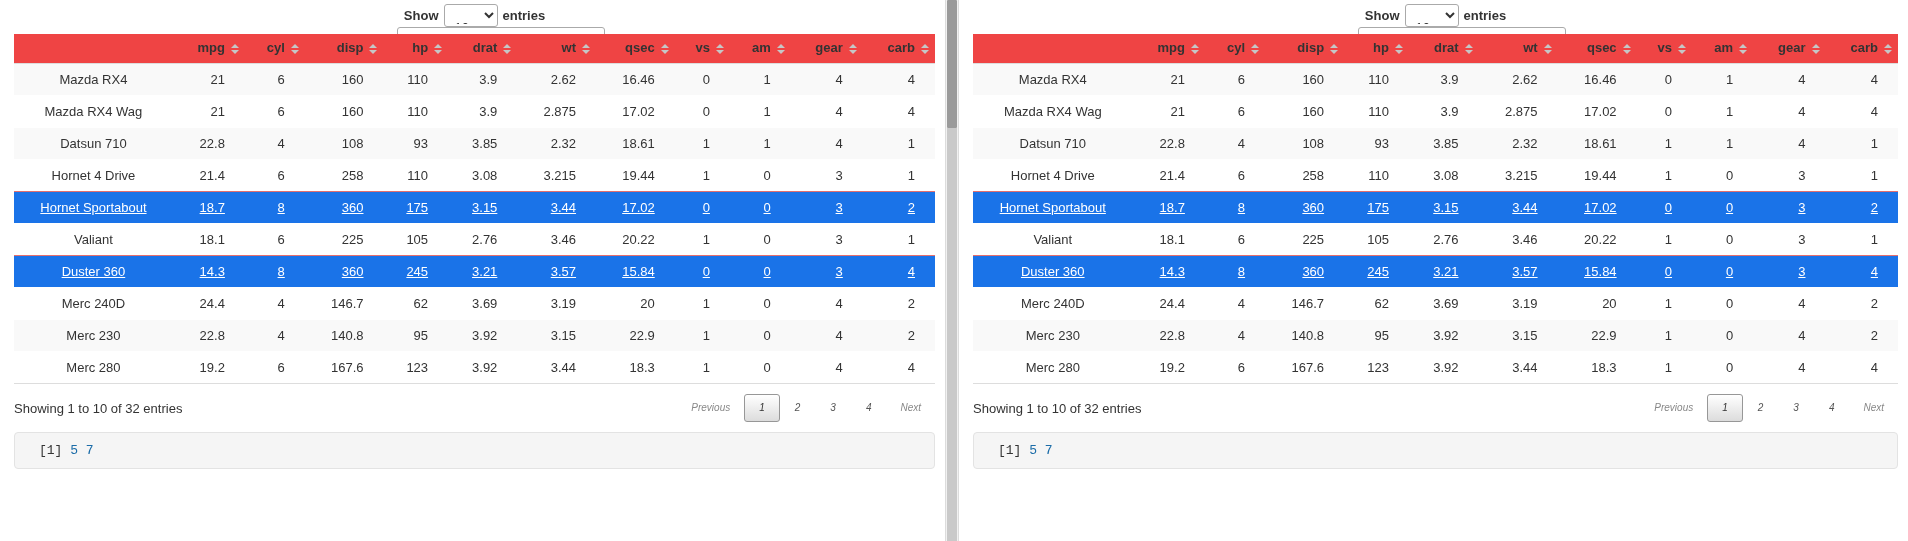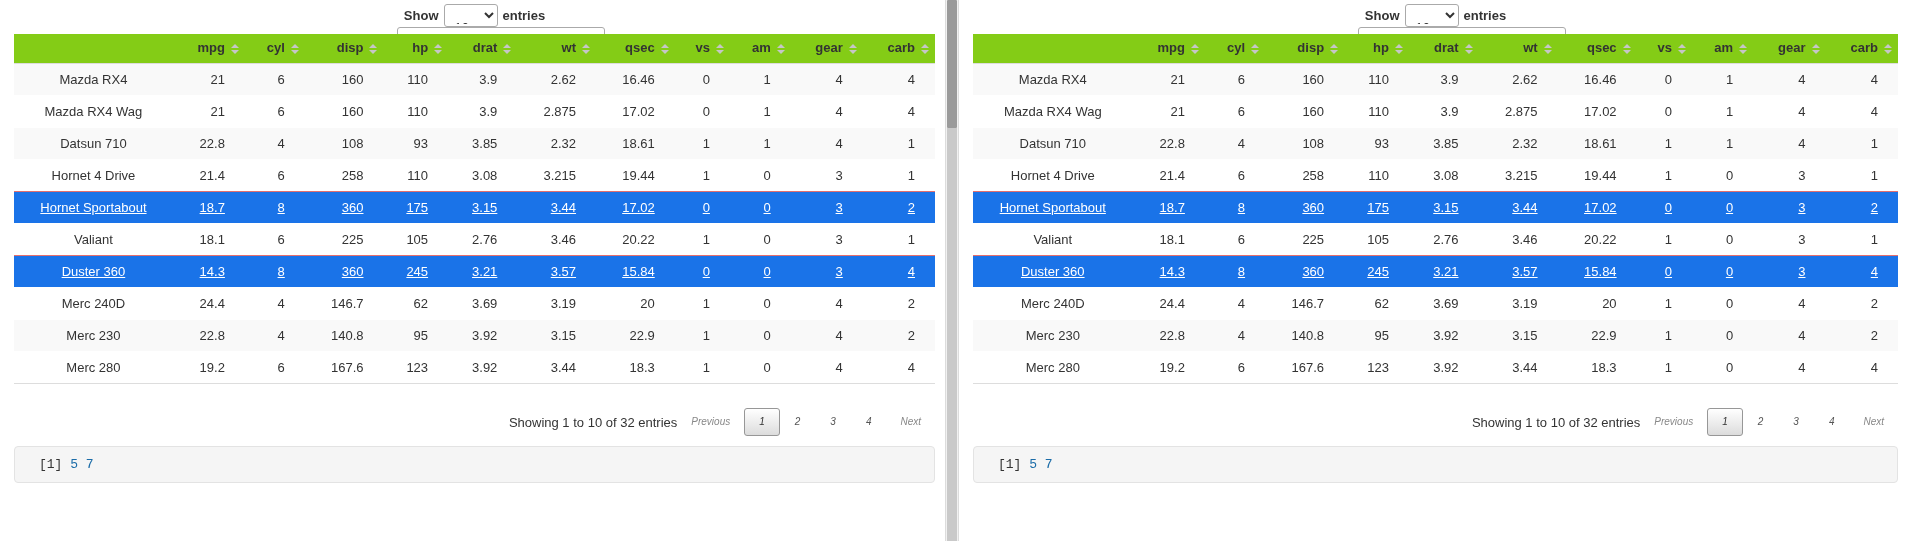--- a/index.html
+++ b/index.html
@@ -112,21 +112,21 @@
   }
   table.dt thead th {
     font-size: 13px;
     font-weight: bold;
     color: #333;
     text-align: right;
     padding: 6px 20px 8px 8px;
     border-bottom: 1px solid #dddddd;
     position: relative;
     white-space: nowrap;
-    background: #84cc16;
+    background: #ef4444;
   }
   table.dt thead th.col-name {
     text-align: left;
     padding-left: 8px;
     padding-right: 8px;
   }
   .sort-arrows {
     position: absolute;
     right: 6px;
     top: 50%;
@@ -163,23 +163,23 @@
     background: #1a73e8 !important;
     color: #ffffff;
     border-top: 1px solid #e36f6f;
     text-decoration: underline;
   }
 
   
   .tfoot {
     display: flex;
     align-items: center;
-    justify-content: flex-end;
+    justify-content: space-between;
     border-top: 1px solid #dddddd;
-    padding-top: 24px;
+    padding-top: 10px;
     margin-top: 0px;
     font-size: 13px;
     color: #333;
   }
   .dt-info { color: #333; font-size: 13px; }
   .dt-paging { display: flex; align-items: center; }
   .pg {
     font-size: 10px;
     color: #888888;
     padding: 5px 13px;

